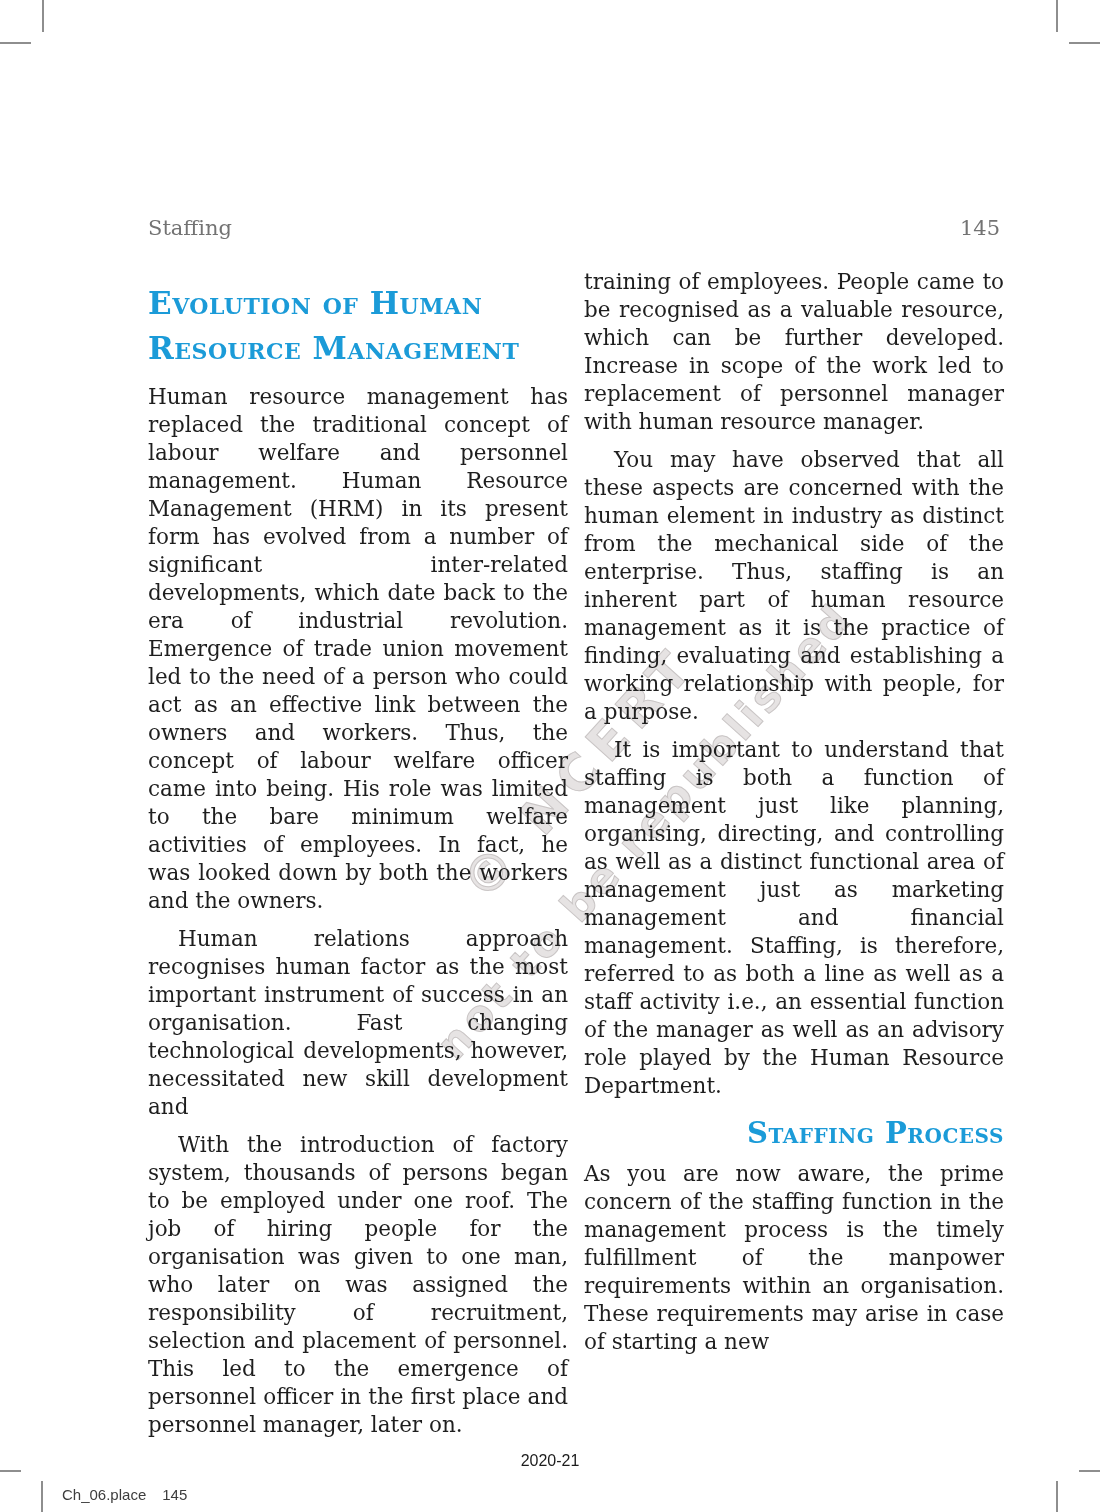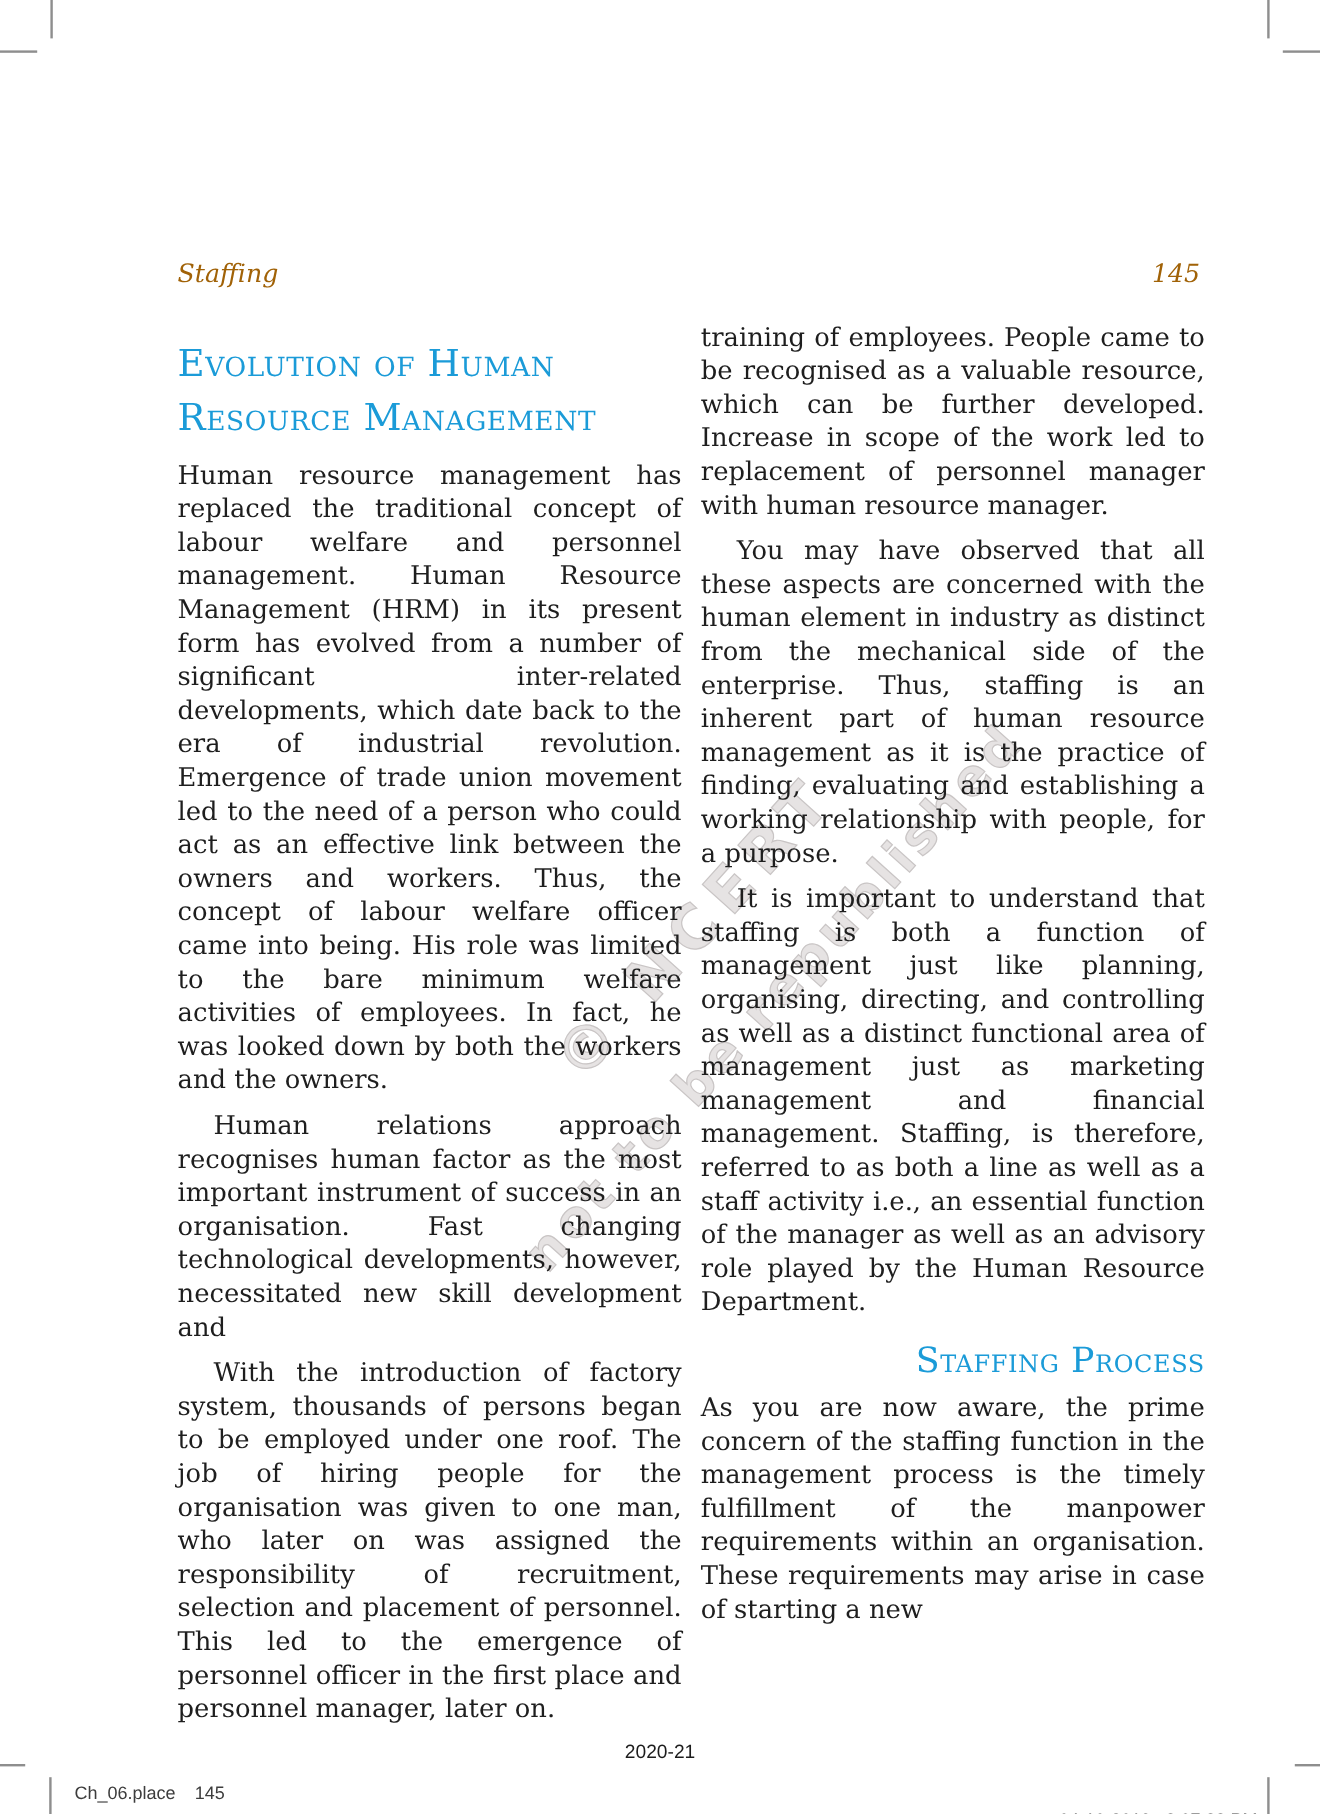--- a/index.html
+++ b/index.html
@@ -16,40 +16,39 @@
   .mark{position:absolute;background:#8e8e8e;}
   
   .running-head{
     position:absolute;
     top:216px;
     left:148px;
     right:100px;
     display:flex;
     justify-content:space-between;
     font-size:21px;
-    color:#a16207;
-    font-style:italic;
+    color:#737373;
   }
   
   .col{
     position:absolute;
     width:420px;
     font-size:21.5px;
     line-height:28px;
     text-align:justify;
     color:#1e1e1e;
   }
   .col-left{left:148px;top:281px;}
   .col-right{left:584px;top:268px;}
   .col p{margin:0 0 10px 0;}
   .col p.indent{text-indent:30px;}
   h1,h2{
     font-family:"DejaVu Serif", serif;
     font-variant:small-caps;
-    font-weight:normal;
+    font-weight:bold;
     color:#1b9bd8;
     margin:0;
     letter-spacing:0.5px;
     text-align:left;
   }
   h1{font-size:31px;line-height:45px;margin-bottom:12px;}
   h2{font-size:29px;line-height:38px;margin:14px 0 8px 0;text-align:right;}
   
   .watermark{
     position:absolute;

